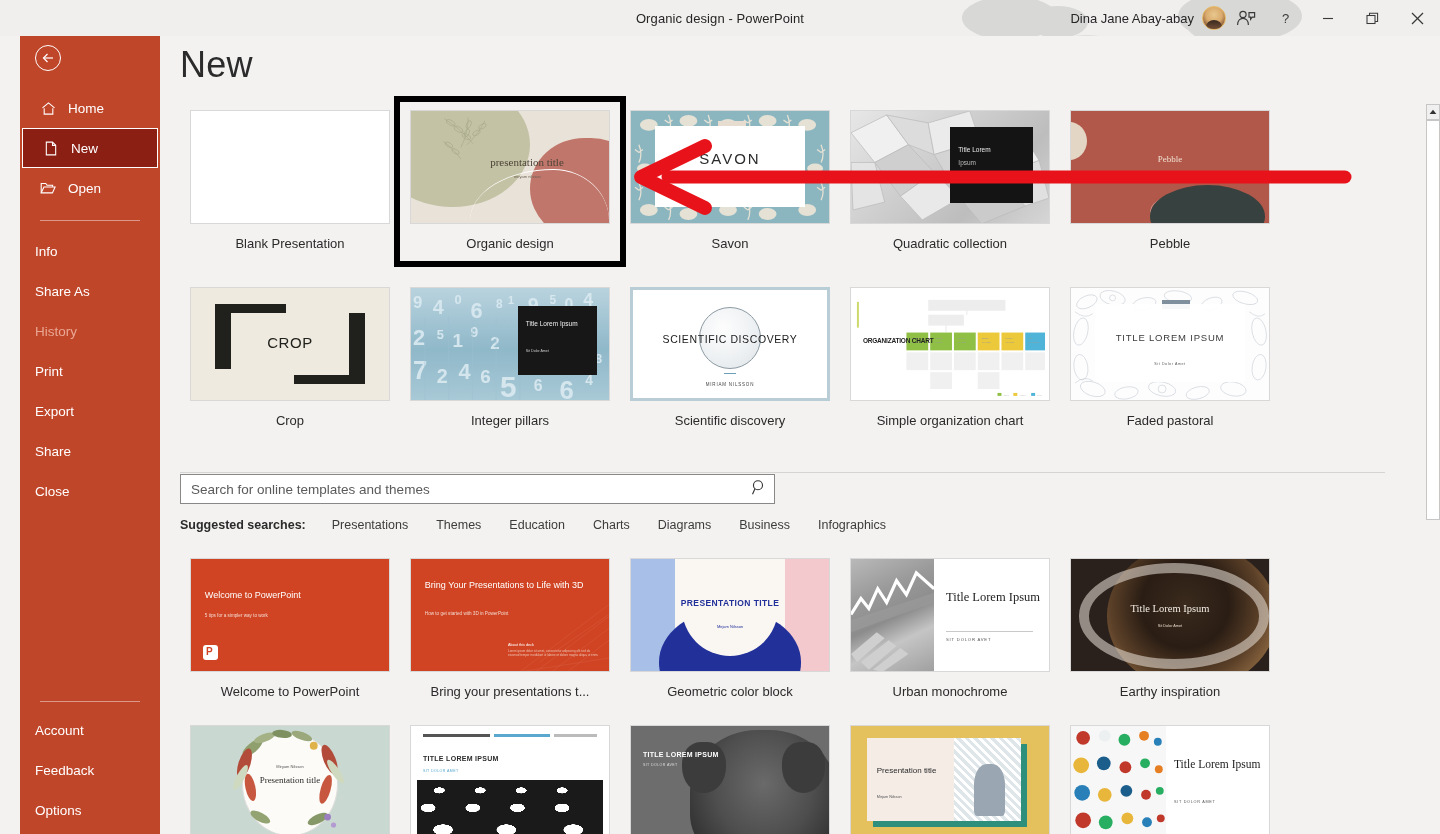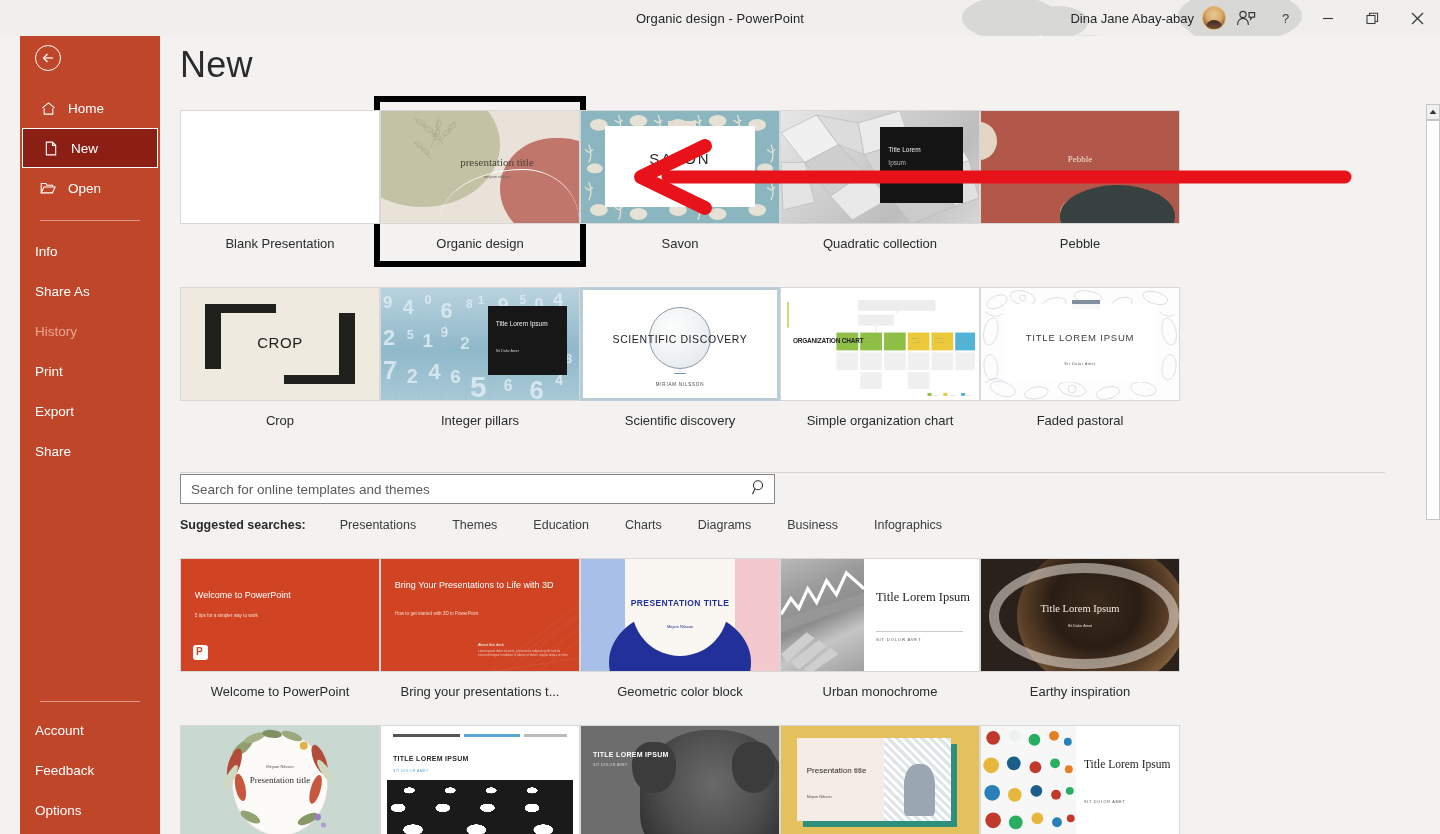--- a/index.html
+++ b/index.html
@@ -83,21 +83,21 @@
     position: absolute; left: 140px; top: 36px; width: 1285px; height: 798px;
     background: #f3f2f1; overflow: hidden;
   }
   .page-title {
     position: absolute; left: 40px; top: 8px;
     font-size: 36px; font-weight: 400; color: #2b2b2b; letter-spacing: .2px;
   }
 
   .grid { position: absolute; left: 40px; top: 74px; width: 1205px; }
   .row { display: flex; gap: 0; }
-  .cell { width: 200px; margin-right: 0; display: flex; flex-direction: column; align-items: center; }
+  .cell { width: 220px; margin-right: 0; display: flex; flex-direction: column; align-items: center; }
   .thumb {
     width: 200px; height: 114px; background: #fff; border: 1px solid #d8d8d8;
     position: relative; overflow: hidden;
   }
   .caption { margin-top: 12px; font-size: 13px; color: #2b2b2b; text-align: center; white-space: nowrap; }
   .row2 { margin-top: 26px; }
 
   .cell.selected-cell {
     outline: 6px solid #000; outline-offset: -0px;
     background: #f3f2f1; padding: 8px 0 10px 0; margin-top: -8px;
@@ -108,21 +108,21 @@
   .searchrow { position: absolute; left: 40px; top: 438px; width: 600px; }
   .searchbox {
     width: 595px; height: 30px; border: 1px solid #8a8886; background: #fff;
     display: flex; align-items: center; padding: 0 6px 0 10px;
   }
   .searchbox input {
     flex: 1; border: none; outline: none; font-size: 13.5px; color: #333;
     font-family: "Liberation Sans", sans-serif; background: transparent;
   }
   .searchbox input::placeholder { color: #5a5a5a; }
-  .sugg { display: flex; align-items: center; gap: 12px; margin-top: 14px; font-size: 12.5px; }
+  .sugg { display: flex; align-items: center; gap: 4px; margin-top: 14px; font-size: 12.5px; }
   .sugg-label { color: #2b2b2b; font-weight: bold; margin-right: 22px; white-space: nowrap; }
   .sugg-link { color: #3c3c3c; margin-right: 24px; white-space: nowrap; text-decoration: none; }
 
   .grid2 { position: absolute; left: 40px; top: 522px; width: 1205px; }
   .row4 { margin-top: 26px; }
 
   
   .scrollbar {
     position: absolute; right: 0; top: 36px; width: 15px; height: 798px;
     background: #f3f2f1; z-index: 25;
@@ -408,20 +408,23 @@
         <span>History</span>
       </div>
       <div class="nav-sub">
         <span>Print</span>
       </div>
       <div class="nav-sub">
         <span>Export</span>
       </div>
       <div class="nav-sub">
         <span>Share</span>
+      </div>
+      <div class="nav-sub">
+        <span>Close</span>
       </div>
     </div>
 
     <div class="nav-bottom">
       <div class="nav-sep"></div>
       <div class="nav-sub">
         <span>Account</span>
       </div>
       <div class="nav-sub">
         <span>Feedback</span>

